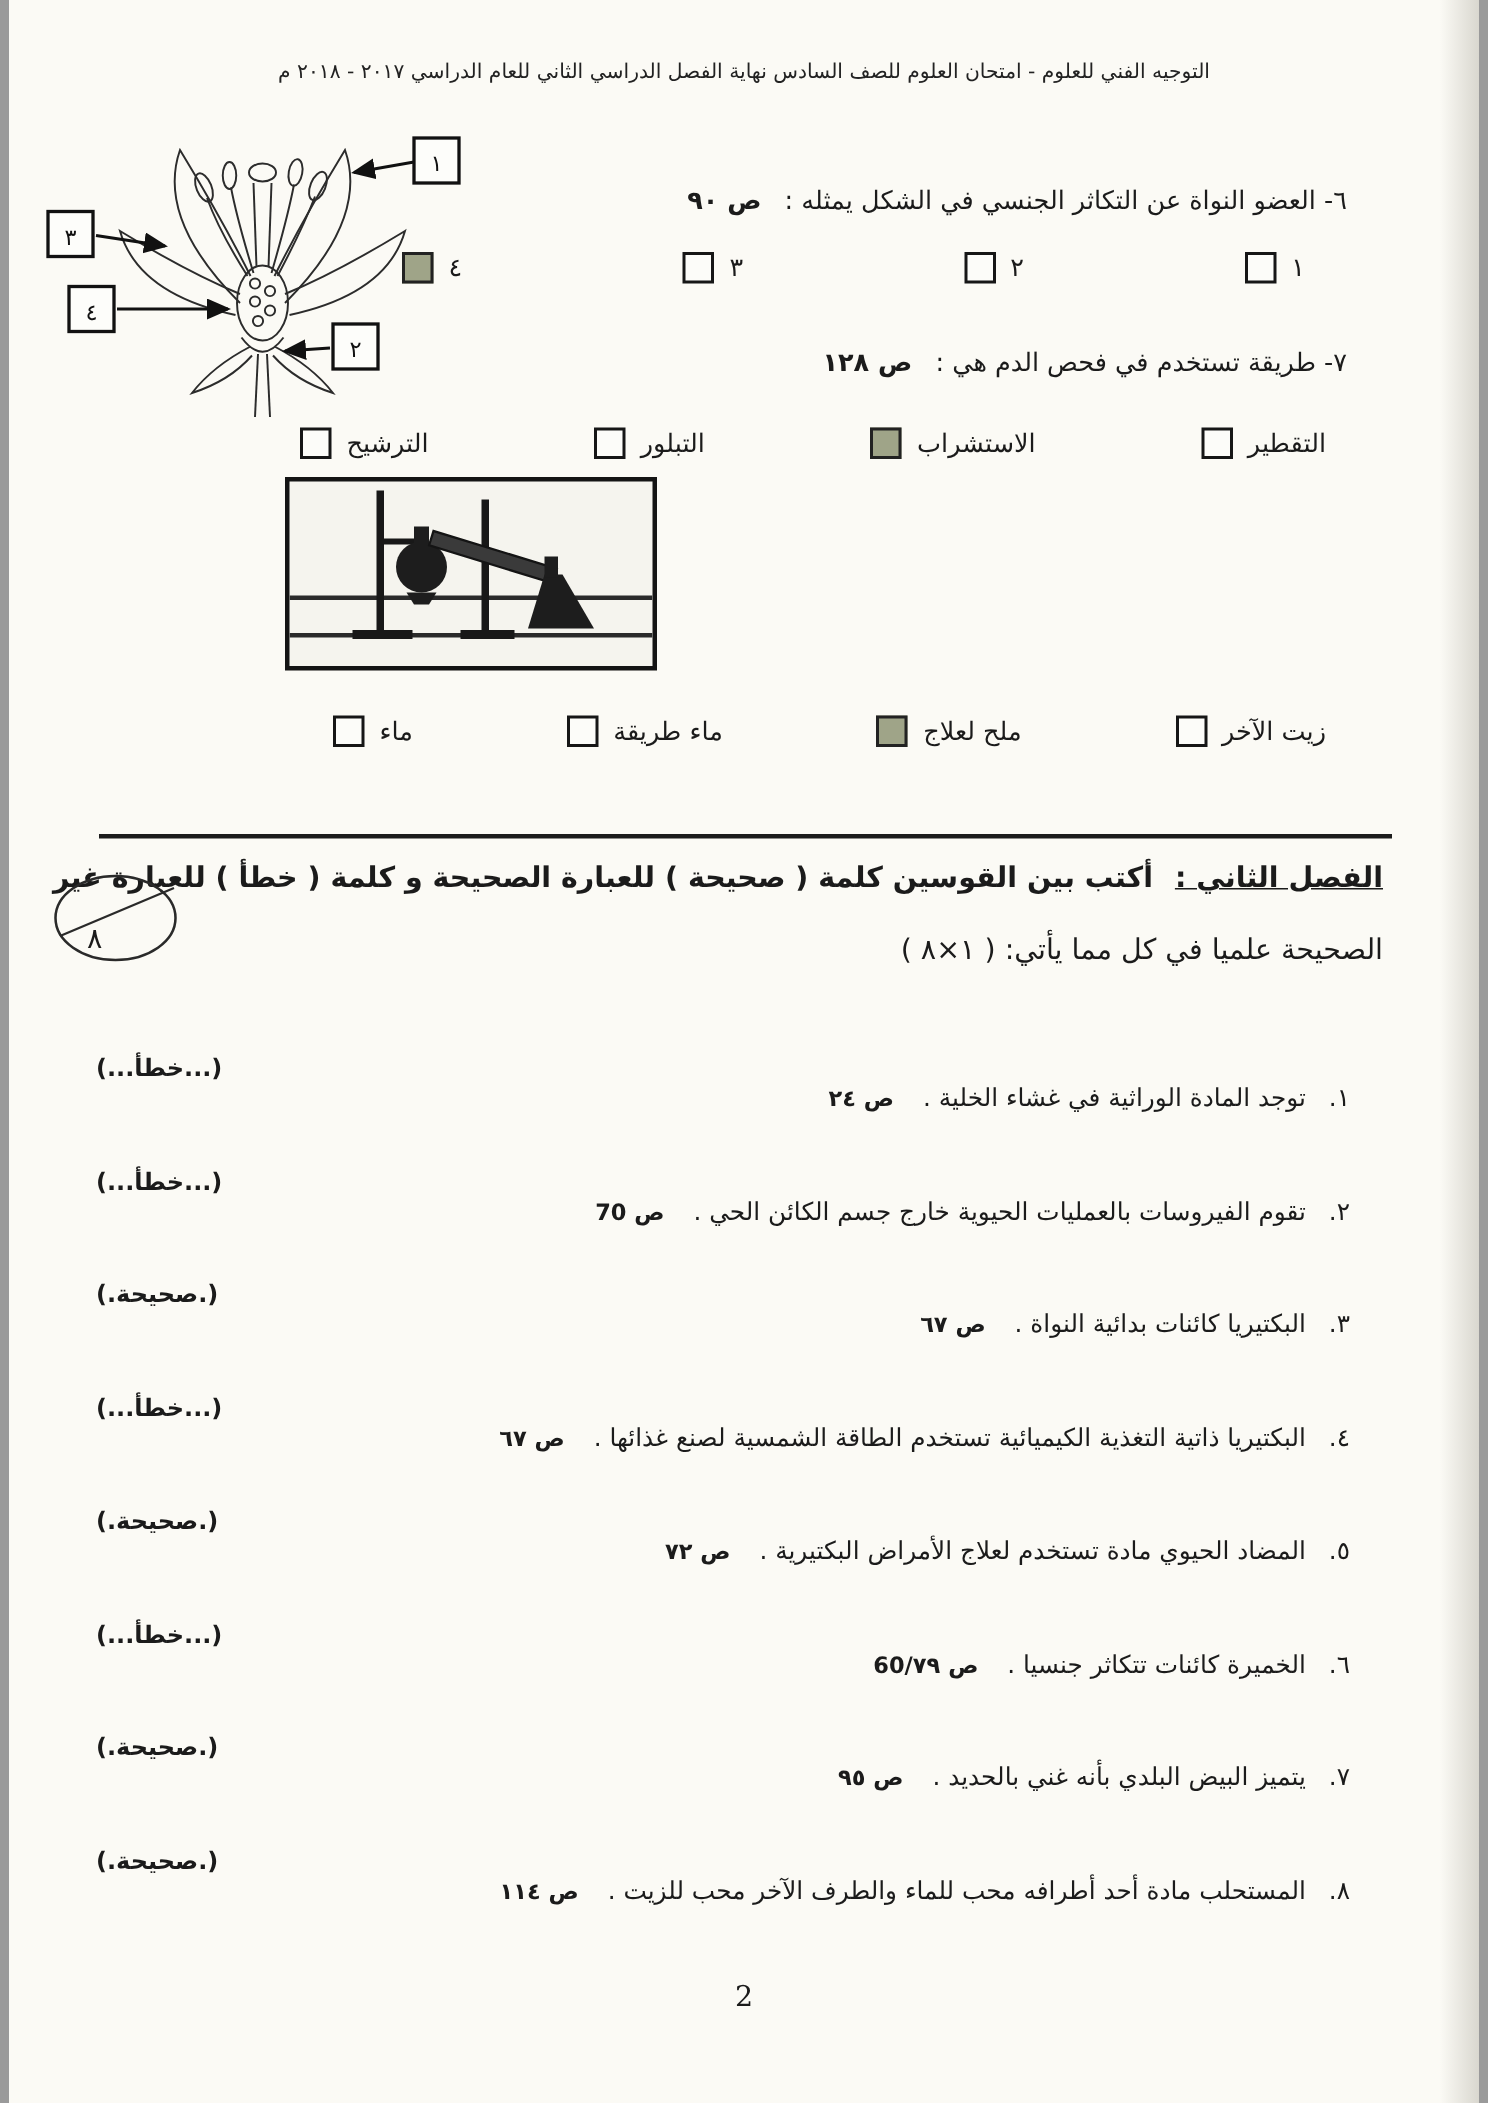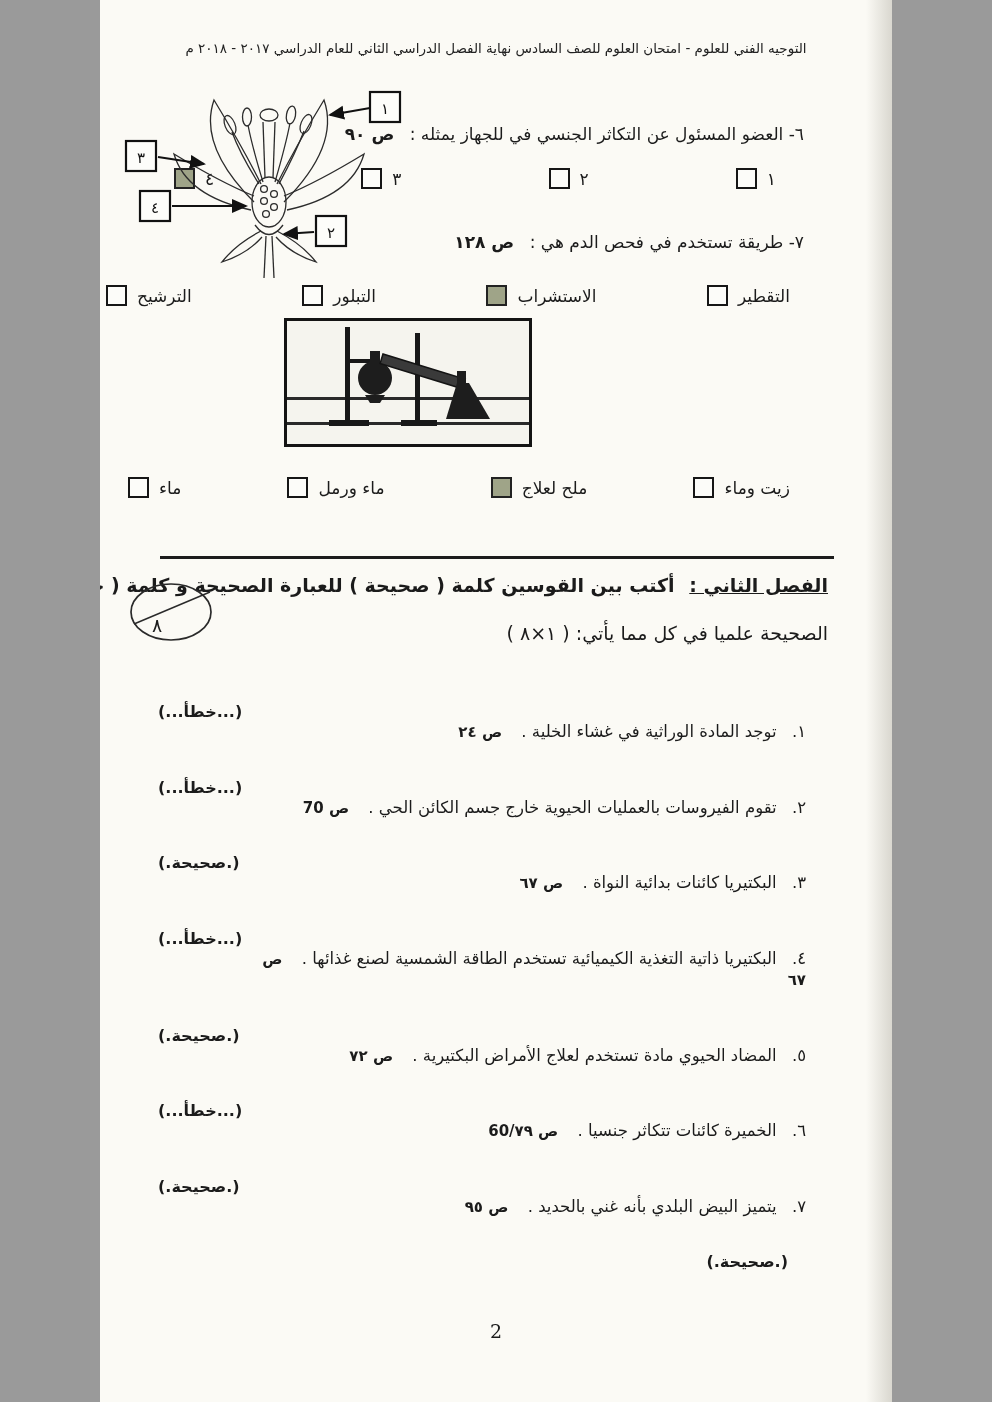--- a/index.html
+++ b/index.html
@@ -1,19 +1,19 @@
 <!DOCTYPE html>
 <html lang="ar" dir="rtl"><head>
 <meta charset="utf-8">
 <title>Science Exam - Page 2</title>
 <style>
   * { margin:0; padding:0; box-sizing:border-box; }
   html,body { background:#9a9a9a; }
   .page {
-    position:relative; width:792px; height:1402px; margin:0 auto;
+    position:relative; width:980px; height:1402px; margin:0 auto;
     background:#fbfaf5; color:#1b1b1b; direction:rtl; overflow:hidden;
     font-family:"DejaVu Sans", sans-serif;
   }
   .scan-edge {
     position:absolute; top:0; right:0; width:26px; height:100%;
     background:linear-gradient(to left, #d9d7cf, rgba(217,215,207,0));
   }
   .header-line {
     position:absolute; top:40px; left:70px; right:70px; text-align:center;
     font-size:13.5px; white-space:nowrap; color:#222;
@@ -68,21 +68,21 @@
 </head>
 <body>
 
 <div class="page">
   <div class="scan-edge"></div>
 
   <div class="header-line">التوجيه الفني للعلوم - امتحان العلوم للصف السادس نهاية الفصل الدراسي الثاني للعام الدراسي ٢٠١٧ - ٢٠١٨ م</div>
 
   <div class="qline q6-line">
     <span>٦-</span>
-    <span>العضو المسئول عن التكاثر الجنسي في للجهاز يمثله :</span>
+    <span>العضو النواة عن التكاثر الجنسي في الشكل يمثله :</span>
     <span class="page-ref">ص ٩٠</span>
   </div>
 
   <div class="opt-row q6-options">
     <span class="opt">
       <span class="opt-label">١</span>
       <span class="checkbox"></span>
     </span>
     <span class="opt">
       <span class="opt-label">٢</span>
@@ -209,29 +209,29 @@
 
         <polygon points="170,62 159,98 203,98 182,62" fill="#1d1d1d"></polygon>
         <rect x="170" y="50" width="9" height="14" fill="#1d1d1d"></rect>
       </g>
     </svg>
   </div>
 
 
   <div class="opt-row q8-options">
     <span class="opt">
-      <span class="opt-label">زيت وماء</span>
+      <span class="opt-label">زيت الآخر</span>
       <span class="checkbox"></span>
     </span>
     <span class="opt">
       <span class="opt-label">ملح لعلاج</span>
       <span class="checkbox checked"></span>
     </span>
     <span class="opt">
-      <span class="opt-label">ماء ورمل</span>
+      <span class="opt-label">ماء طريقة</span>
       <span class="checkbox"></span>
     </span>
     <span class="opt">
       <span class="opt-label">ماء</span>
       <span class="checkbox"></span>
     </span>
   </div>
 
   <div class="rule"></div>
 
@@ -308,19 +308,24 @@
     <div class="stmt">
       <span class="stmt-main">
         <span class="stmt-num">٧.</span>
         <span class="stmt-text">يتميز البيض البلدي بأنه غني بالحديد .</span>
         <span class="stmt-page">ص ٩٥</span>
       </span>
       <span class="stmt-answer">(.صحيحة.)</span>
     </div>
 
     <div class="stmt">
+      <span class="stmt-main">
+        <span class="stmt-num">٨.</span>
+        <span class="stmt-text">المستحلب مادة أحد أطرافه محب للماء والطرف الآخر محب للزيت .</span>
+        <span class="stmt-page">ص ١١٤</span>
+      </span>
       <span class="stmt-answer">(.صحيحة.)</span>
     </div>
 
   </div>
 
   <div class="page-num">2</div>
 </div>
 
 </body></html>

